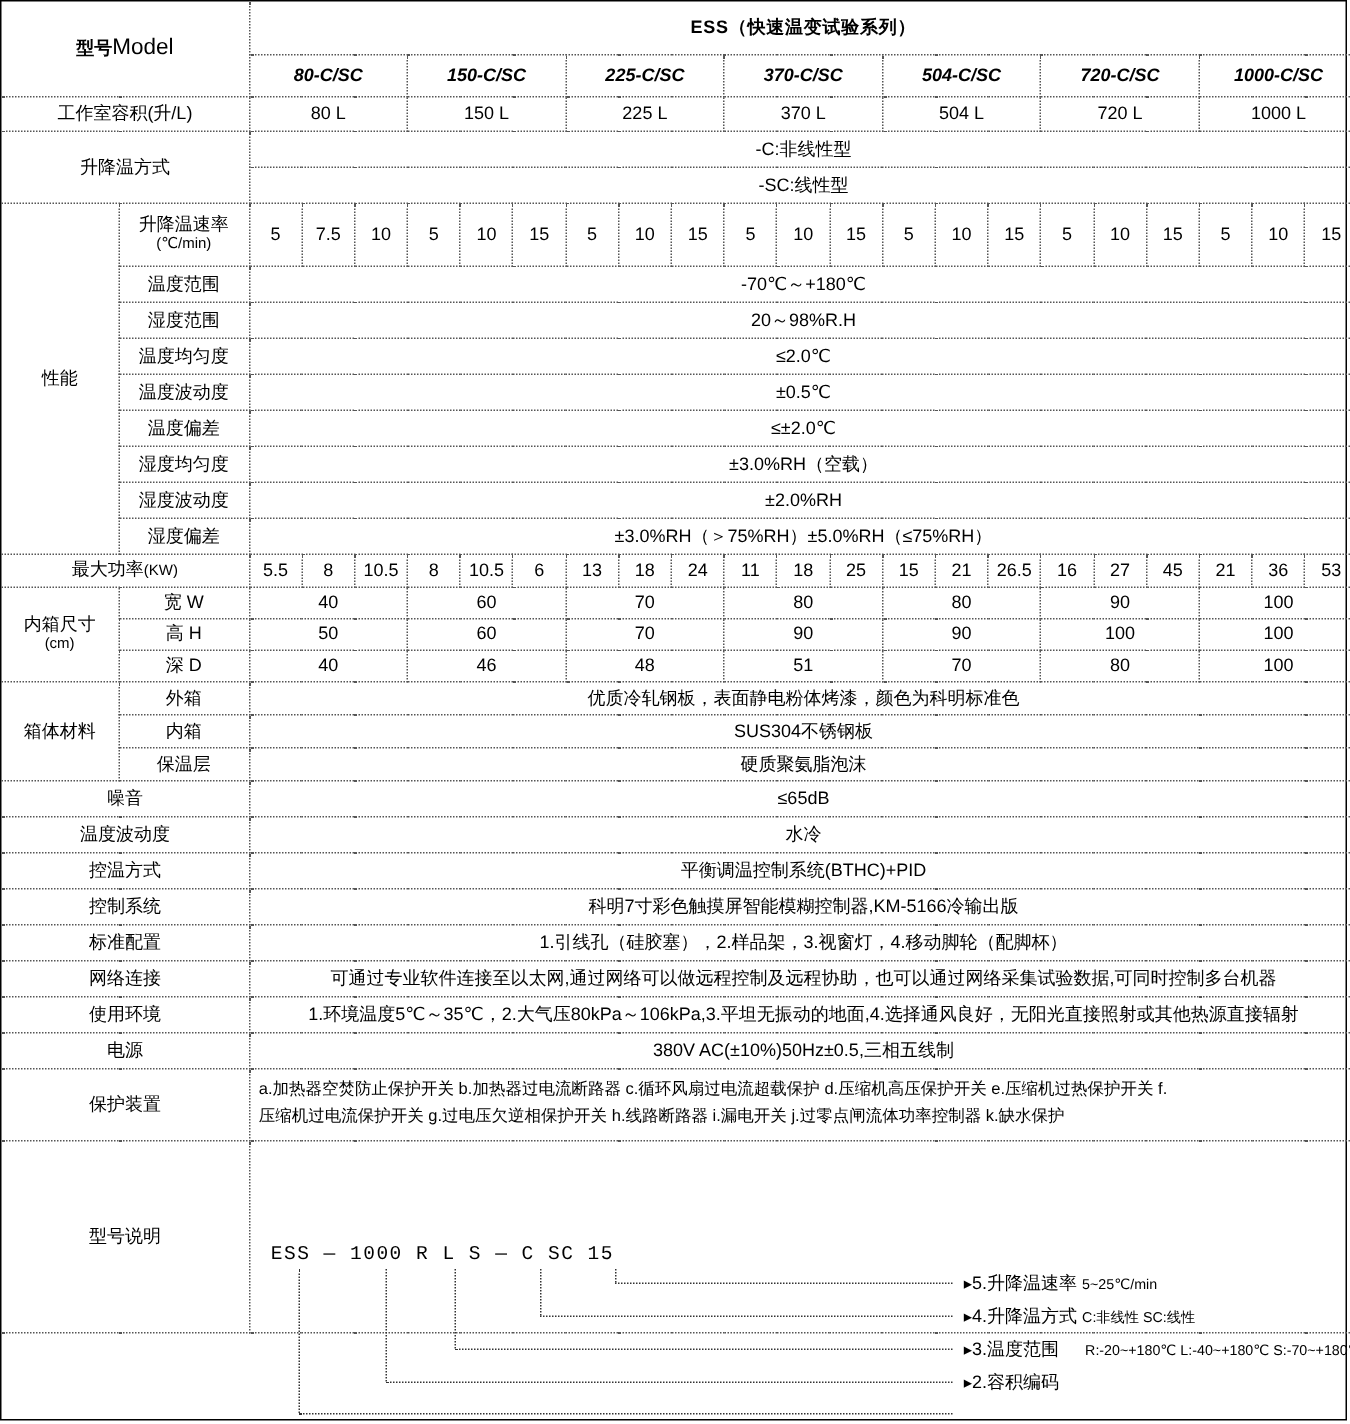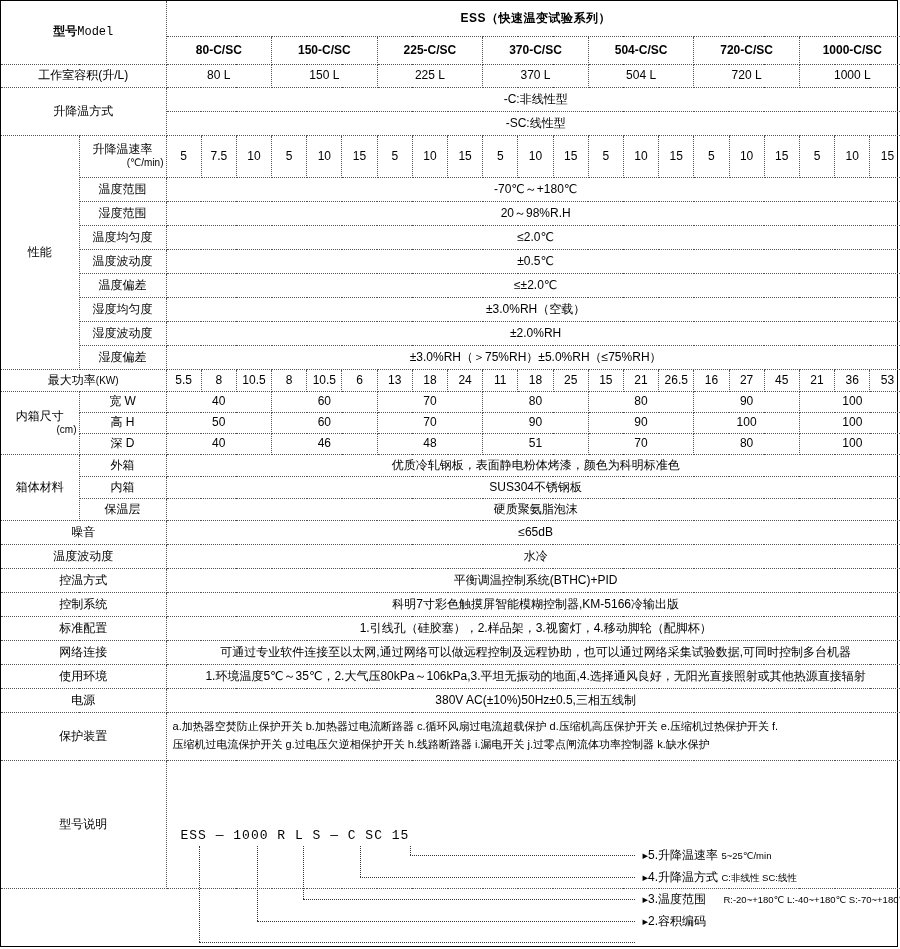--- a/index.html
+++ b/index.html
@@ -42,27 +42,27 @@
     padding-left:5px;
     font-size:12px;
     border-right:1px dotted #555;
   }
   td.solid-b{border-bottom:1px solid #000;}
   td.nobord-b{border-bottom:none;}
   td.last-col{border-right:none;}
   .title-cell{
     font-size:16px;font-weight:bold;letter-spacing:.5px;
   }
-  .hdr-model{font-size:13px;font-weight:bold;}
+  .hdr-model{font-size:13px;font-weight:bold;font-style:italic;}
   .sm{font-size:11px;}
-  .xs{font-size:10px;text-align:right;}
+  .xs{font-size:10px;}
   .tiny{font-size:9px;}
   .rate-cell{font-size:11px;}
   .model-lbl{font-size:14px;font-weight:bold;}
-  .model-lbl .en{font-size:12px;font-weight:normal;font-family:Liberation Mono, monospace;}
+  .model-lbl .en{font-size:15px;font-weight:normal;}
   
   .legend-wrap{position:relative;height:100%;width:100%;}
   .code-line{
     position:absolute;top:4px;left:14px;
     font-family:"Liberation Mono","DejaVu Sans Mono",monospace;
     font-size:13px;letter-spacing:1px;white-space:nowrap;
   }
   .ann{
     position:absolute;
     font-size:12px;

